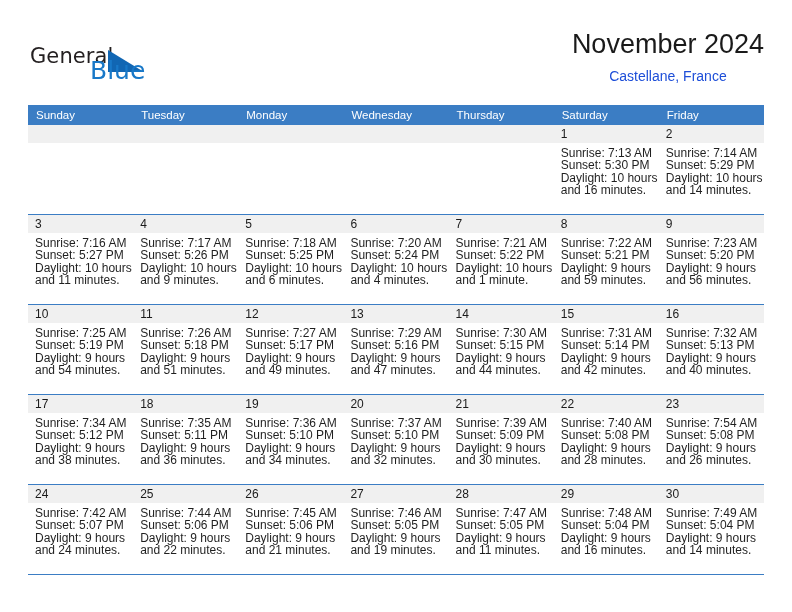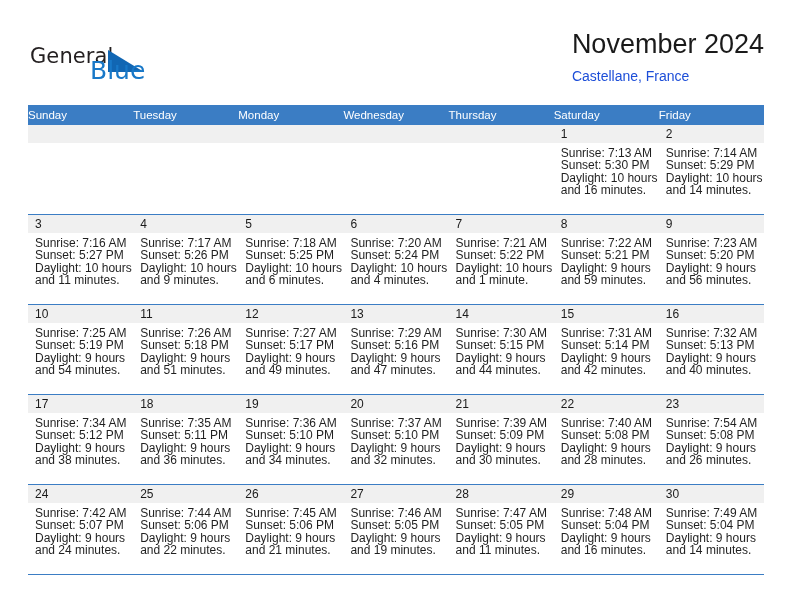--- a/index.html
+++ b/index.html
@@ -60,21 +60,21 @@
     width: 0;
     height: 0;
     border-left: 36px solid #1166b3;
     border-top: 22px solid transparent;
   }
 
   .title-block {
     position: absolute;
     right: 0;
     top: 0;
-    text-align: left;
+    text-align: center;
   }
   .cal-title {
     font-size: 27px;
     font-weight: normal;
     color: #1a1a1a;
     line-height: 32px;
     white-space: nowrap;
   }
   .cal-location {
     font-size: 14px;
@@ -95,20 +95,21 @@
     display: flex;
     width: 100%;
     background: #3b7dc4;
   }
   .dow-cell {
     flex: 1 1 0;
     height: 20px;
     line-height: 20px;
     color: #ffffff;
     font-size: 11.5px;
+    padding-left: 8px;
     box-sizing: border-box;
     white-space: nowrap;
   }
   .week-row {
     display: flex;
     width: 100%;
     border-bottom: 1px solid #3b7dc4;
   }
   .day-cell {
     flex: 1 1 0;

